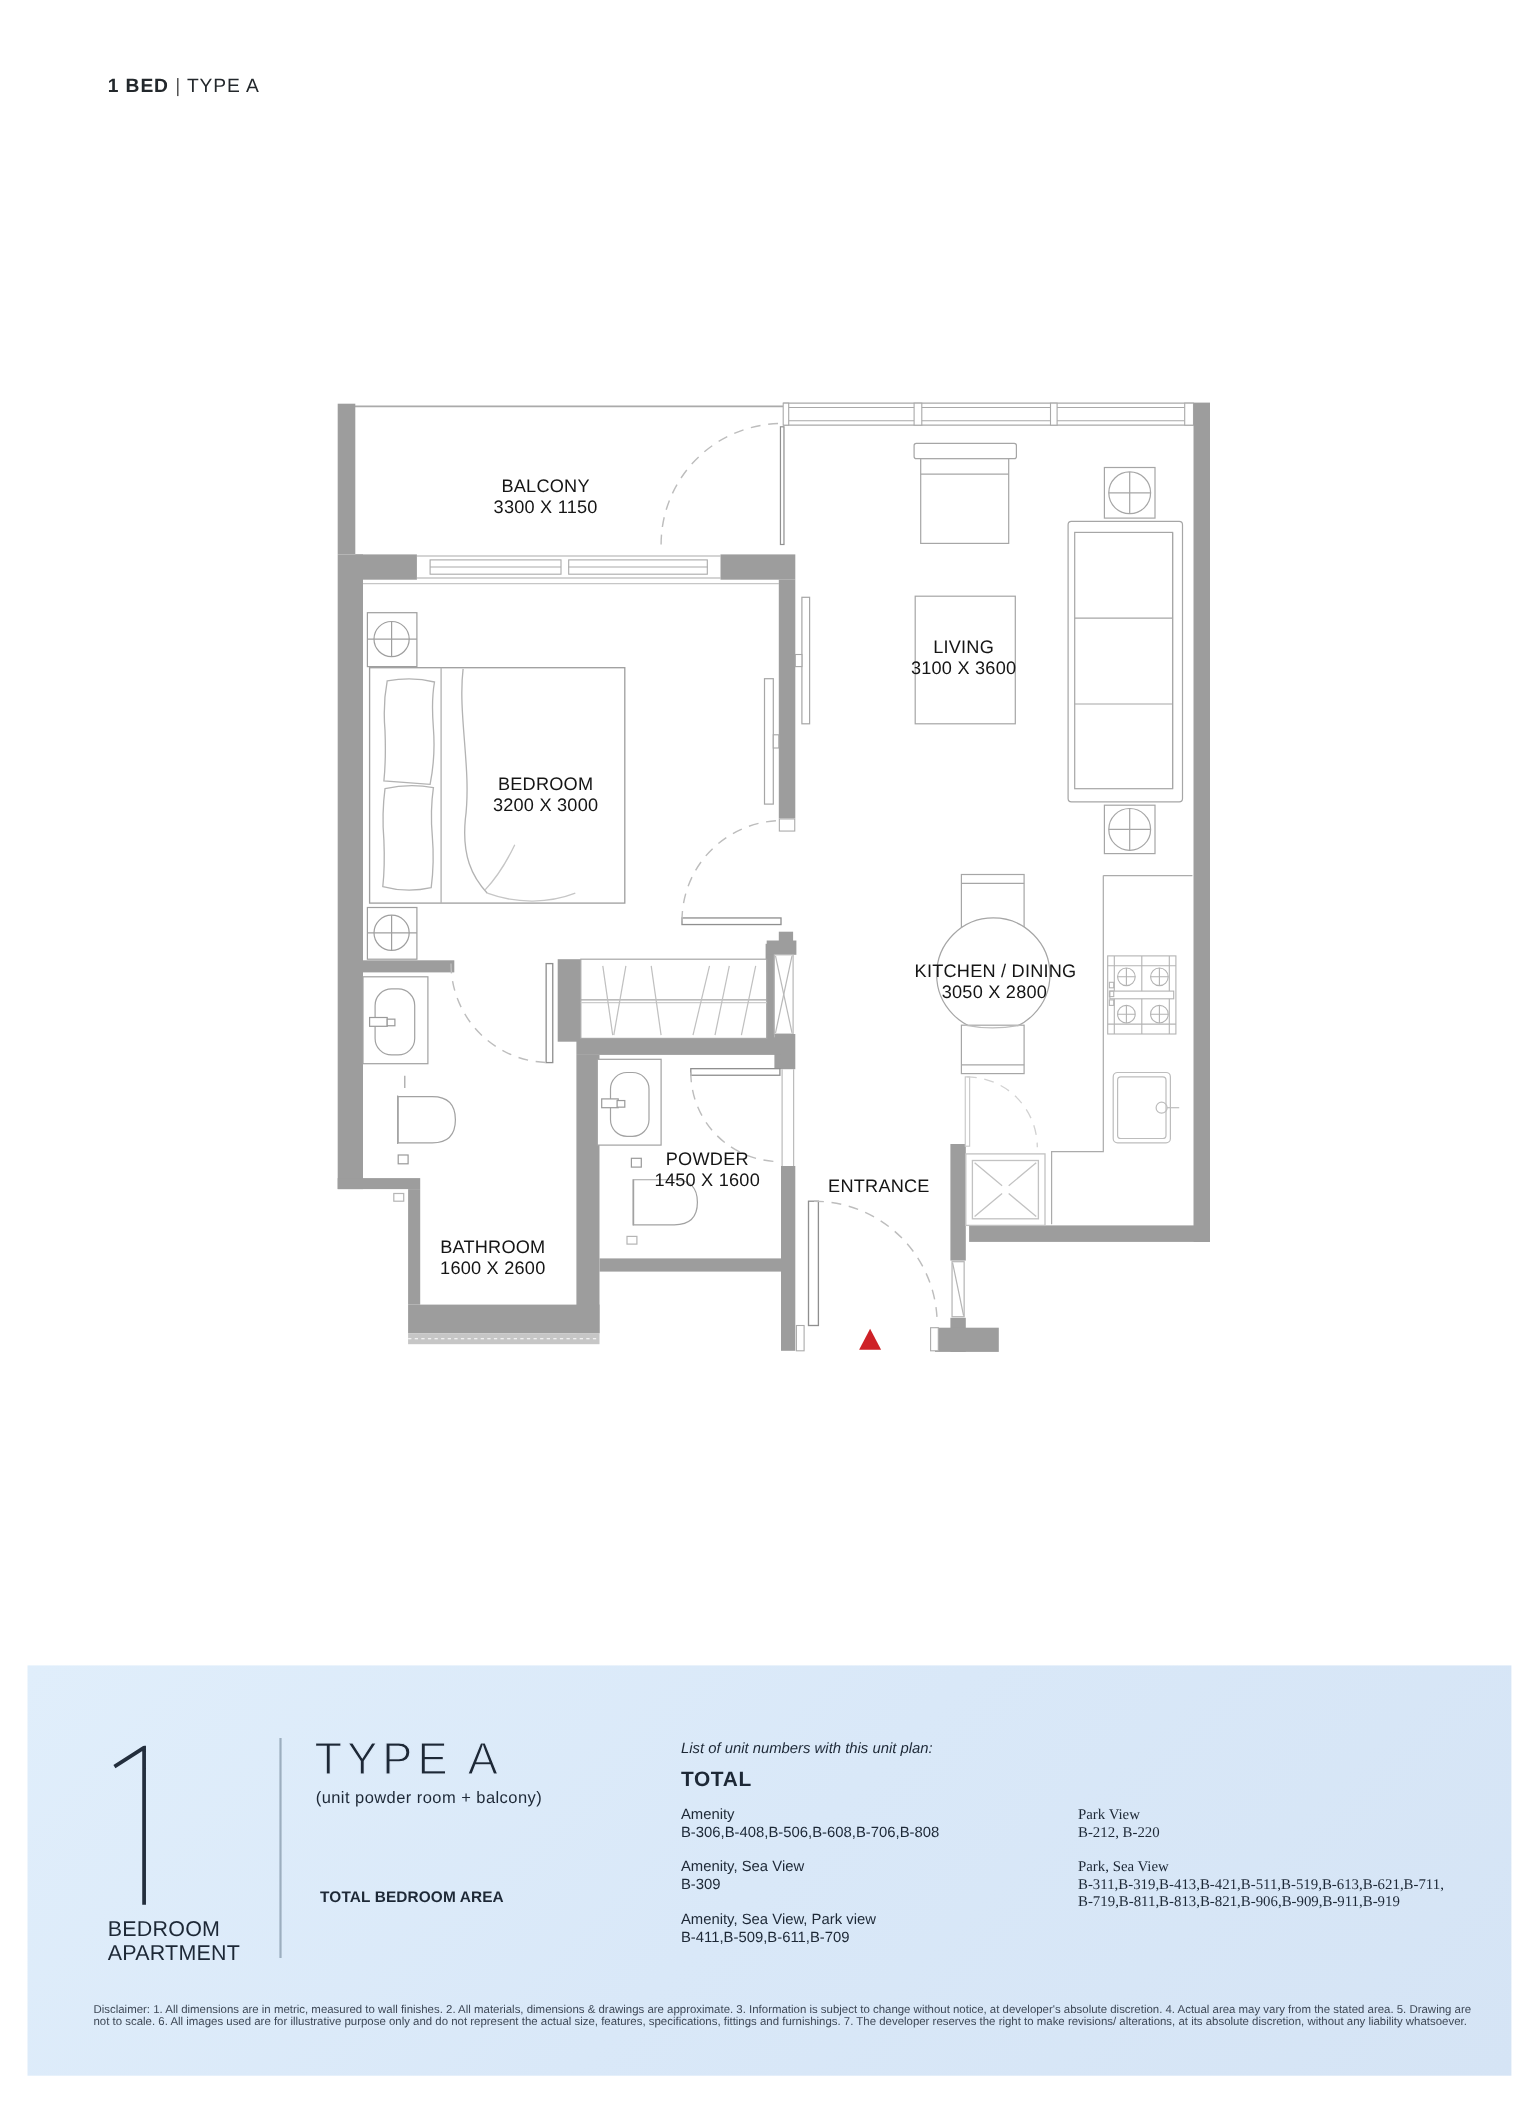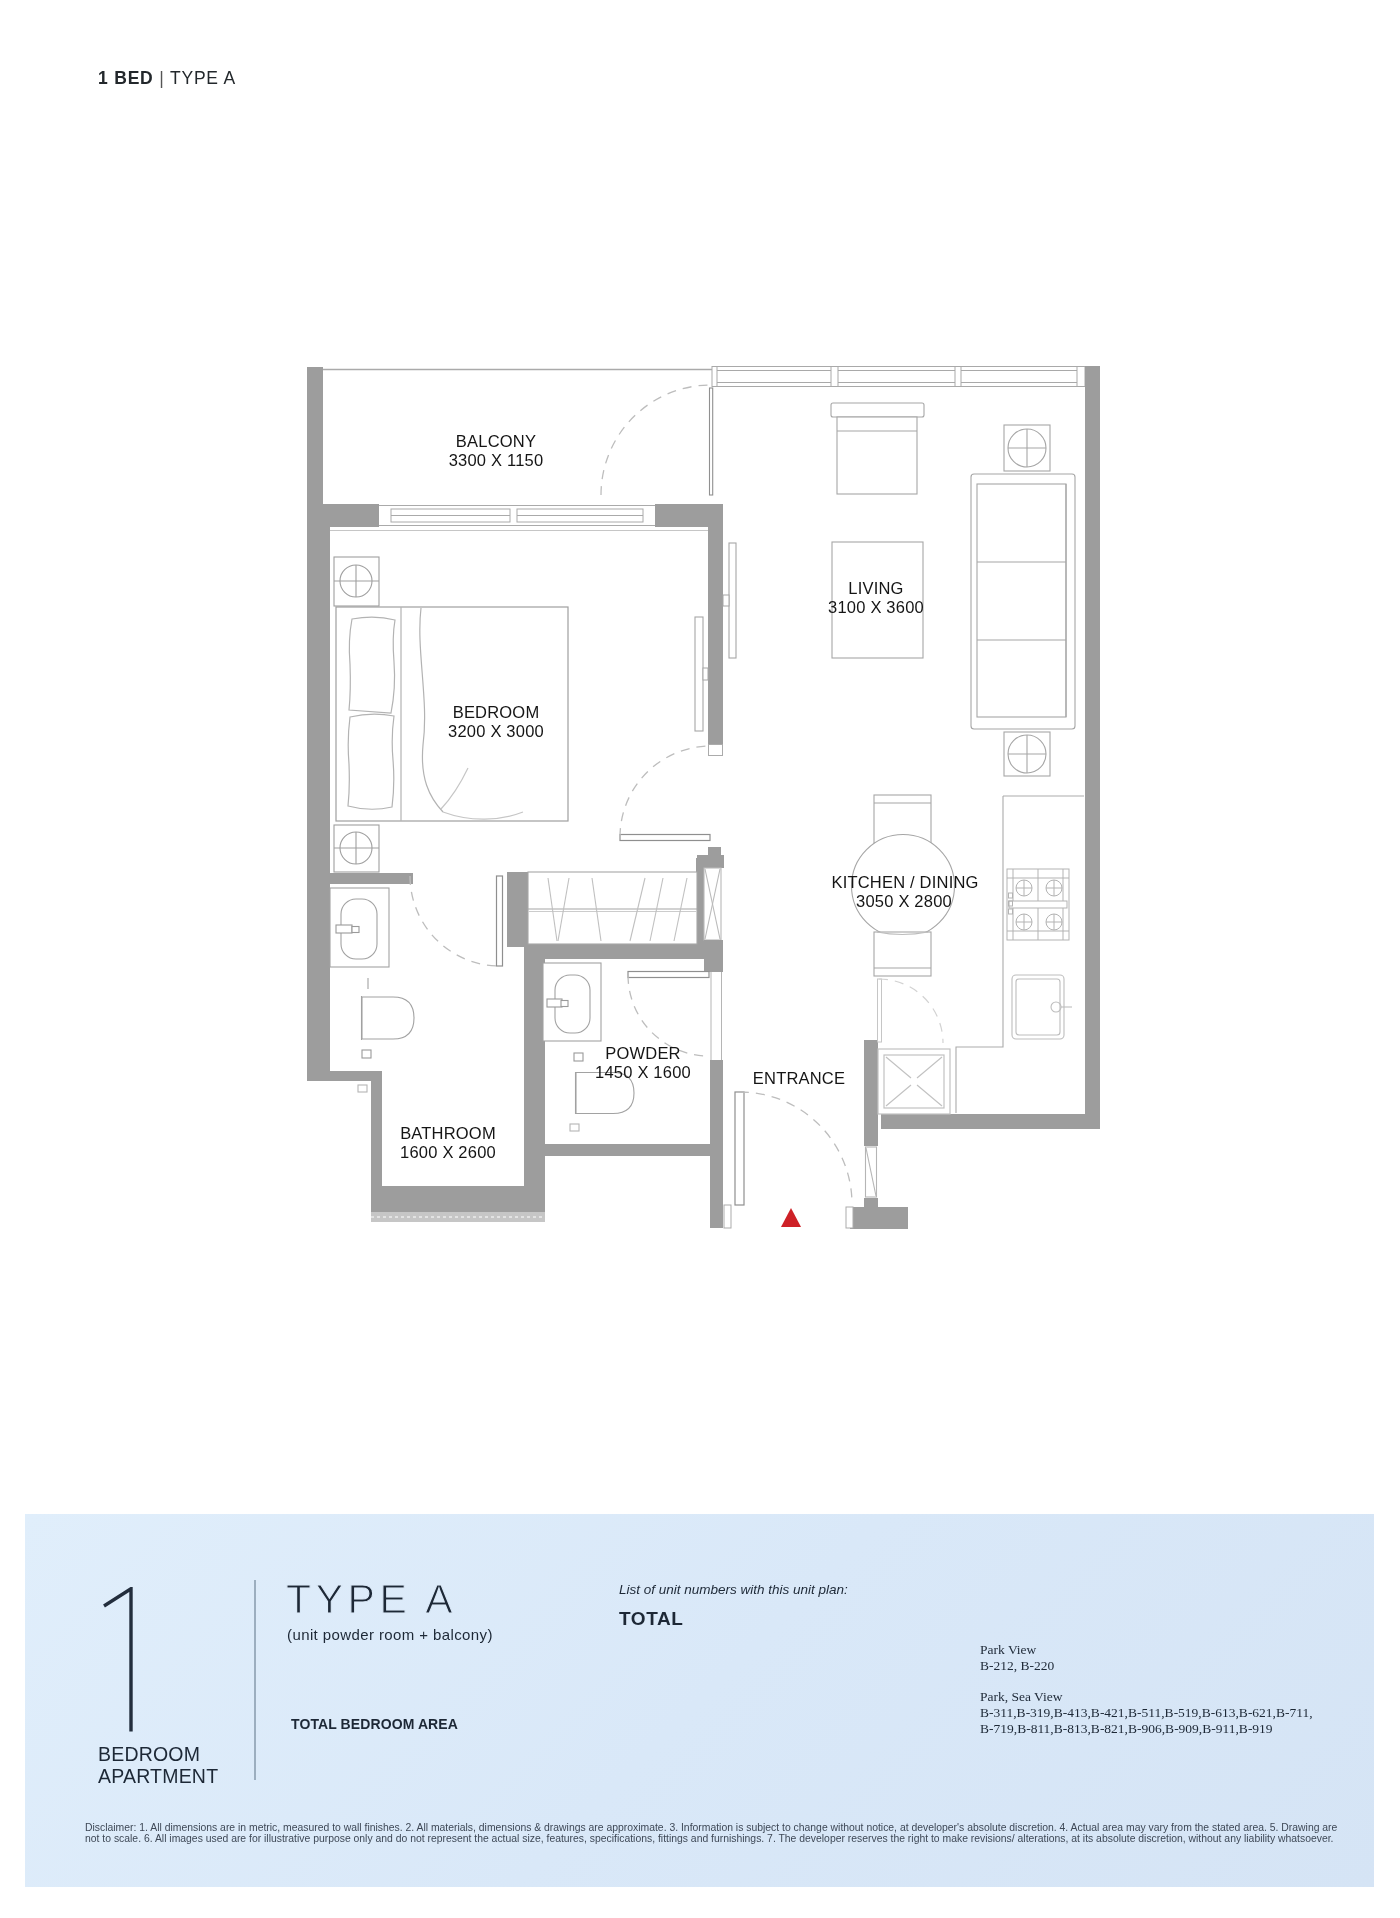--- a/index.html
+++ b/index.html
@@ -331,20 +331,28 @@
 
     <div class="abs navy" style="left:261px;top:62px;font-size:41px;font-weight:400;letter-spacing:4.6px;-webkit-text-stroke:1.1px #dbe9f8;">TYPE A</div>
 
     <div class="abs navy" style="left:262px;top:112px;font-size:15px;letter-spacing:0.4px;">(unit powder room + balcony)</div>
 
     <div class="abs navy" style="left:266px;top:202px;font-size:14px;font-weight:bold;letter-spacing:0.1px;">TOTAL BEDROOM AREA</div>
 
     <div class="abs navy" style="left:594px;top:68px;font-size:13.5px;font-style:italic;">List of unit numbers with this unit plan:</div>
     <div class="abs navy" style="left:594px;top:94px;font-size:19px;font-weight:bold;letter-spacing:0.6px;">TOTAL</div>
 
+    <div class="abs navy" style="left:594px;top:128px;font-size:13.5px;line-height:15.8px;">
+      Amenity<br>
+      B-306,B-408,B-506,B-608,B-706,B-808<br><br>
+      Amenity, Sea View<br>
+      B-309<br><br>
+      Amenity, Sea View, Park view<br>
+      B-411,B-509,B-611,B-709
+    </div>
 
     <div class="abs navy" style="left:955px;top:128px;font-size:13.5px;line-height:15.8px;font-family:Liberation Serif, serif;">
       Park View<br>
       B-212, B-220<br><br>
       Park, Sea View<br>
       B-311,B-319,B-413,B-421,B-511,B-519,B-613,B-621,B-711,<br>
       B-719,B-811,B-813,B-821,B-906,B-909,B-911,B-919
     </div>
 
     <div class="abs" style="left:60px;top:308px;width:1260px;font-size:10.4px;line-height:11.3px;color:#3e4856;white-space:nowrap;">Disclaimer: 1. All dimensions are in metric, measured to wall finishes. 2. All materials, dimensions &amp; drawings are approximate. 3. Information is subject to change without notice, at developer's absolute discretion. 4. Actual area may vary from the stated area. 5. Drawing are<br>not to scale. 6. All images used are for illustrative purpose only and do not represent the actual size, features, specifications, fittings and furnishings. 7. The developer reserves the right to make revisions/ alterations, at its absolute discretion, without any liability whatsoever.</div>

